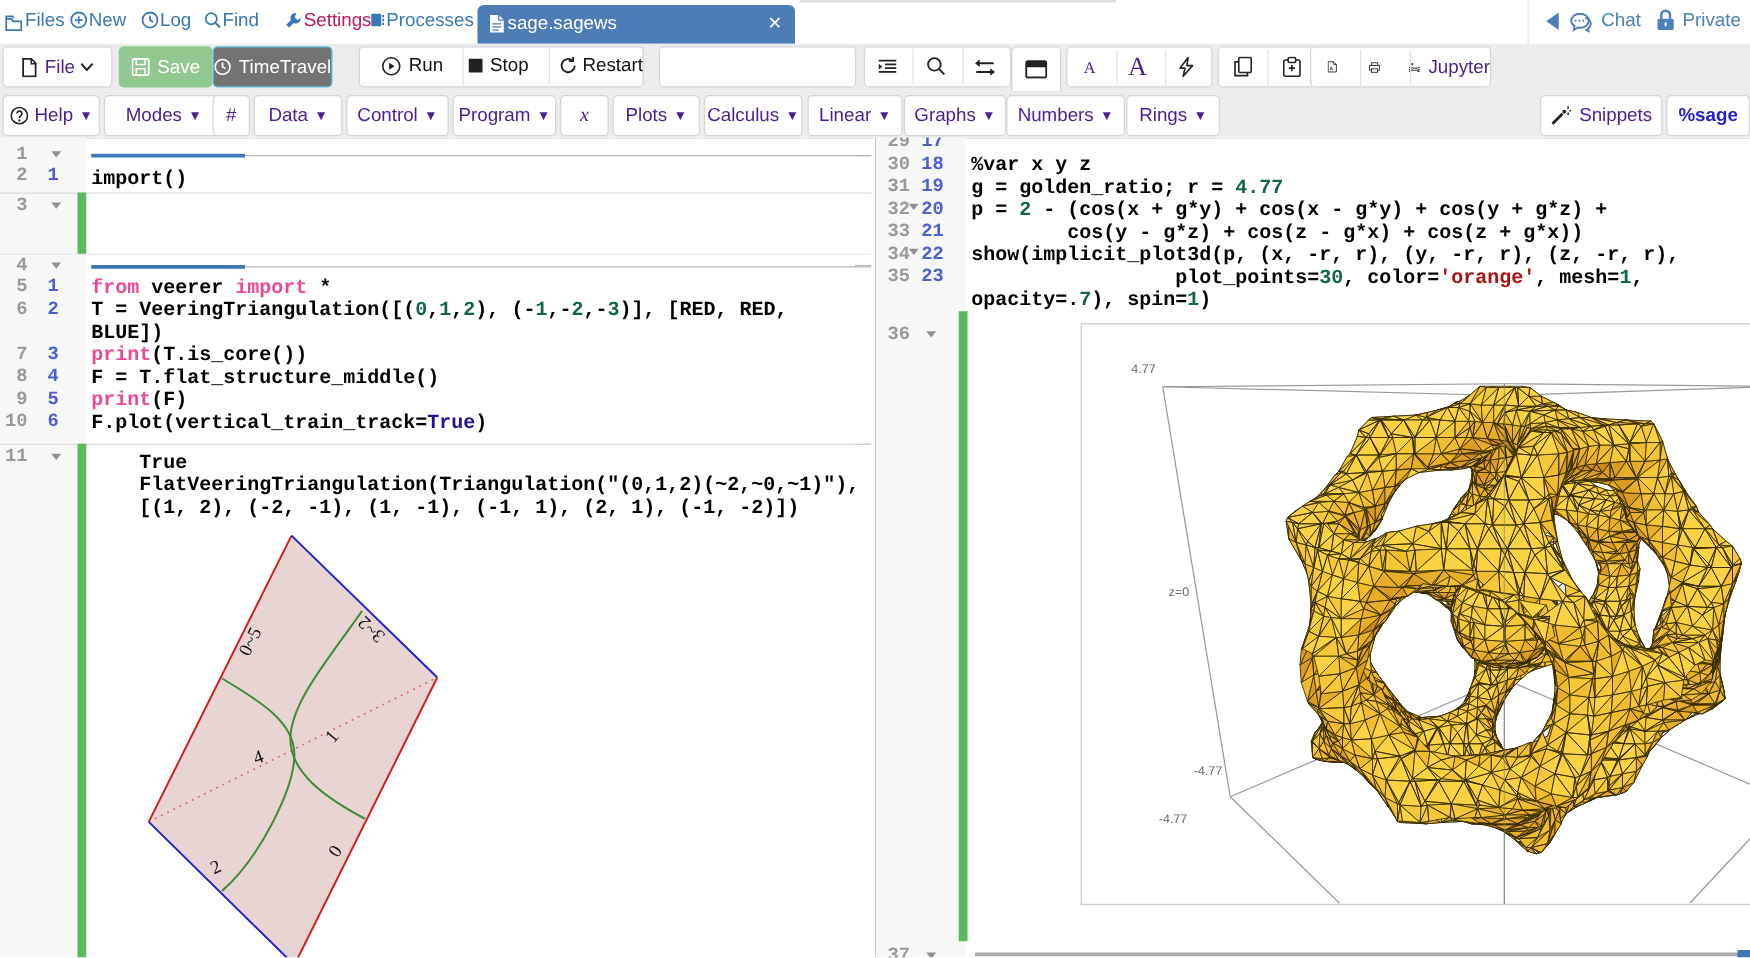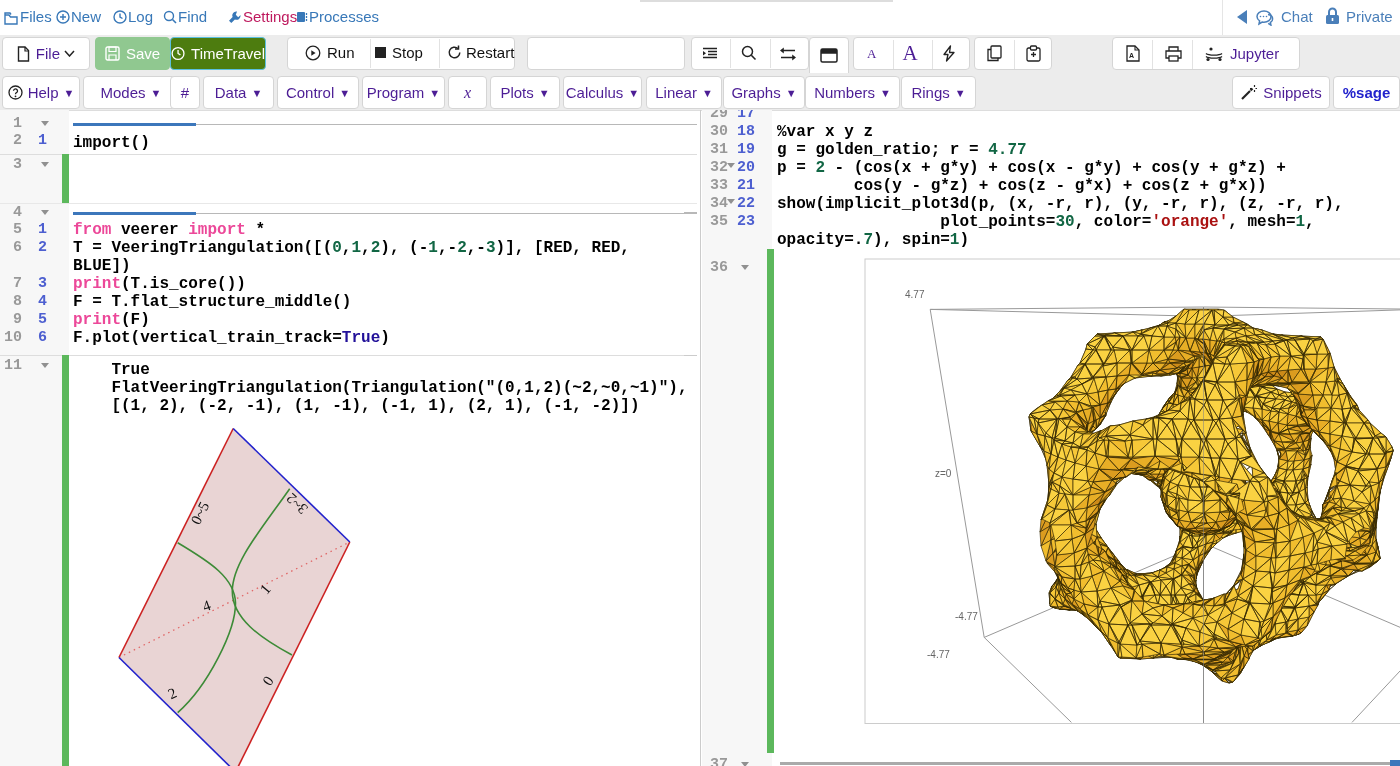--- a/index.html
+++ b/index.html
@@ -33,20 +33,29 @@
         <circle cx="6" cy="6" r="4.5" fill="none" stroke="#3878b8" stroke-width="1.4"></circle>
         <path d="M9.5 9.5L13 13" stroke="#3878b8" stroke-width="1.6"></path>
       </svg>Find</div>
  <div class="abs" style="left:228px;top:8px;color:#be185d;font-size:15px"><svg width="14" height="14" viewBox="0 0 14 14" style="vertical-align:-2px;margin-right:1px">
         <path d="M9 1.5a4 4 0 00-4.4 5.6L1 10.7 3.3 13l3.6-3.6A4 4 0 0012.5 5l-2.3 2.2-2.4-2.4z" fill="#3878b8"></path>
       </svg>Settings</div>
  <div class="abs" style="left:295px;top:8px;color:#3878b8;font-size:15px"><svg width="13" height="14" viewBox="0 0 13 14" style="vertical-align:-2px;margin-right:1px">
         <rect x="2" y="2" width="8" height="10" rx="1" fill="#3878b8"></rect>
         <path d="M11.5 3v2M11.5 6v2M11.5 9v2" stroke="#3878b8" stroke-width="1.3"></path>
       </svg>Processes</div>
+ <div class="abs" style="left:382px;top:4px;width:254px;height:31px;background:#4b7cb5;border-radius:5px 5px 0 0;color:#fff;font-size:15px">
+   <svg class="abs" style="left:9px;top:7px" width="13" height="16" viewBox="0 0 13 16">
+        <path d="M1 1h7l4 4v10H1z" fill="#fff"></path>
+        <path d="M8 1v4h4" fill="none" stroke="#4b7cb5" stroke-width="1"></path>
+        <path d="M3 8h7M3 10.5h7M3 13h5" stroke="#4b7cb5" stroke-width="1"></path>
+      </svg>
+   <span class="abs" style="left:24px;top:6px">sage.sagews</span>
+   <span class="abs" style="left:232px;top:6px;font-size:14px">✕</span>
+ </div>
  <div class="abs" style="left:1222px;top:0;width:1px;height:35px;background:#e5e5e5"></div>
  <div class="abs" style="left:1237px;top:10px;width:0;height:0;border-top:7px solid transparent;border-bottom:7px solid transparent;border-right:10px solid #4a7fb9"></div>
  <svg class="abs" style="left:1256px;top:10px" width="20" height="16" viewBox="0 0 20 16">
       <path d="M8 1C4 1 1 3.5 1 6.5c0 1.8 1 3.3 2.6 4.3L3 14l3.2-2c.6.1 1.2.2 1.8.2 3.9 0 7-2.5 7-5.7S11.9 1 8 1z" fill="none" stroke="#4a7fb9" stroke-width="1.5"></path>
       <path d="M12 4.5c2.6.4 4.6 2.2 4.6 4.4 0 1.5-.9 2.8-2.2 3.6l.5 2.6-2.7-1.7" fill="none" stroke="#4a7fb9" stroke-width="1.5"></path>
       <path d="M4.5 6.5h.01M7.5 6.5h.01M10.5 6.5h.01" stroke="#4a7fb9" stroke-width="1.6" stroke-linecap="round"></path>
     </svg>
  <div class="abs" style="left:1281px;top:8px;color:#4a7fb9;font-size:15px">Chat</div>
  <svg class="abs" style="left:1325px;top:7px" width="15" height="18" viewBox="0 0 15 18">
       <rect x="1" y="8" width="13" height="9" rx="1.5" fill="#4a7fb9"></rect>
@@ -59,21 +68,21 @@
  <div class="btn" style="left:2px;top:2px;width:88px"><svg width="13" height="16" viewBox="0 0 13 16" style="margin-right:6px">
         <path d="M1.5 1h6.5l3.5 3.5V15h-10z" fill="none" stroke="#222" stroke-width="1.4"></path>
         <path d="M8 1v4h4" fill="none" stroke="#222" stroke-width="1.2"></path>
       </svg>File&nbsp; <svg width="11" height="7" viewBox="0 0 11 7">
         <path d="M1 1l4.5 5L10 1" fill="none" stroke="#222" stroke-width="1.5"></path>
       </svg></div>
  <div class="btn" style="left:95px;top:2px;width:75px;background:#90c890;border-color:#90c890;color:#fff"><svg width="15" height="15" viewBox="0 0 15 15" style="margin-right:6px">
         <rect x="1" y="1" width="13" height="13" rx="1.5" fill="none" stroke="#fff" stroke-width="1.4"></rect>
         <path d="M4 1h7v4.5H4z M4 14V9h7v5" fill="none" stroke="#fff" stroke-width="1.2"></path>
       </svg>Save</div>
- <div class="btn" style="left:170px;top:2px;width:96px;background:#4d7c0f;border-color:#5bc0de;color:#fff"><svg width="15" height="15" viewBox="0 0 15 15" style="margin-right:6px">
+ <div class="btn" style="left:170px;top:2px;width:96px;background:#737373;border-color:#5bc0de;color:#fff"><svg width="15" height="15" viewBox="0 0 15 15" style="margin-right:6px">
         <circle cx="7.5" cy="7.5" r="6.3" fill="none" stroke="#fff" stroke-width="1.4"></circle>
         <path d="M7.5 3.8v3.7L10 9" fill="none" stroke="#fff" stroke-width="1.4"></path>
       </svg>TimeTravel</div>
  <div class="btn" style="left:287px;top:2px;width:228px"></div>
  <div class="abs" style="left:287px;top:2px;width:228px;height:33px;font-size:15px;color:#111">
    <svg class="abs" style="left:18px;top:8px" width="16" height="16" viewBox="0 0 16 16">
         <circle cx="8" cy="8" r="6.8" fill="none" stroke="#222" stroke-width="1.3"></circle>
         <path d="M6.3 5.2l4.3 2.8-4.3 2.8z" fill="#222"></path>
       </svg>
    <span class="abs" style="left:40px;top:7px">Run</span>
@@ -126,21 +135,21 @@
         <rect x="4" y="1" width="10" height="12" rx="1" fill="none" stroke="#222" stroke-width="1.3"></rect>
         <path d="M11 13v2.5H1V4.5h3" fill="none" stroke="#222" stroke-width="1.3"></path>
       </svg>
    <span class="sep" style="left:39px"></span>
    <svg width="15" height="17" viewBox="0 0 15 17" style="margin-left:24px">
         <rect x="1" y="3" width="13" height="13" rx="1.5" fill="none" stroke="#222" stroke-width="1.3"></rect>
         <rect x="4.5" y="1" width="6" height="4" rx="1" fill="#fff" stroke="#222" stroke-width="1.3"></rect>
         <path d="M7.5 7v5M5 9.5h5" stroke="#222" stroke-width="1.3"></path>
       </svg>
  </div>
- <div class="btn" style="left:1112px;top:2px;width:188px;justify-content:flex-start">
+ <div class="btn" style="left:1048px;top:2px;width:145px;justify-content:flex-start">
    <svg width="14" height="17" viewBox="0 0 14 17" style="margin-left:13px">
         <path d="M1 1h8l4 4v11H1z" fill="none" stroke="#222" stroke-width="1.3"></path>
         <path d="M9 1v4h4" fill="none" stroke="#222" stroke-width="1.1"></path>
         <text x="3" y="13" font-size="7" font-weight="bold" fill="#222" font-family="Liberation Sans">A</text>
       </svg>
    <span class="sep" style="left:39px"></span>
    <svg width="17" height="16" viewBox="0 0 17 16" style="margin-left:25px">
         <path d="M4 5V1h9v4M4 12H1V5h15v7h-3" fill="none" stroke="#222" stroke-width="1.3"></path>
         <rect x="4" y="10" width="9" height="5" fill="#fff" stroke="#222" stroke-width="1.3"></rect>
       </svg>

